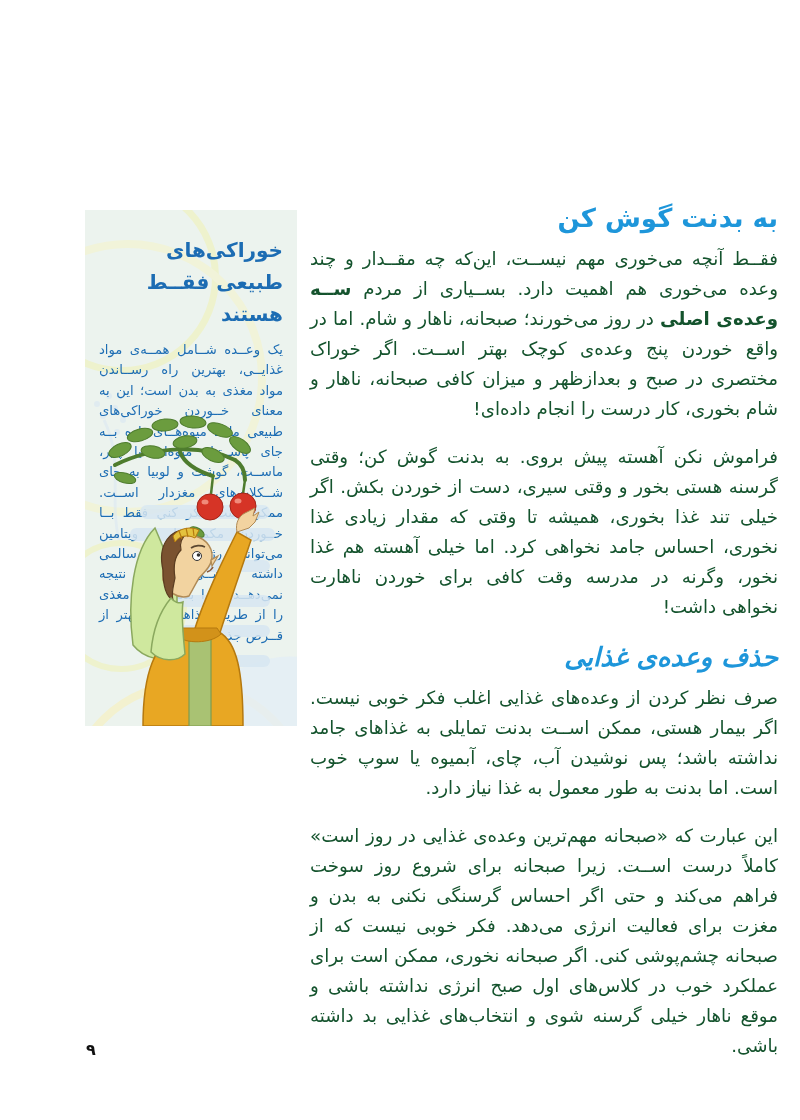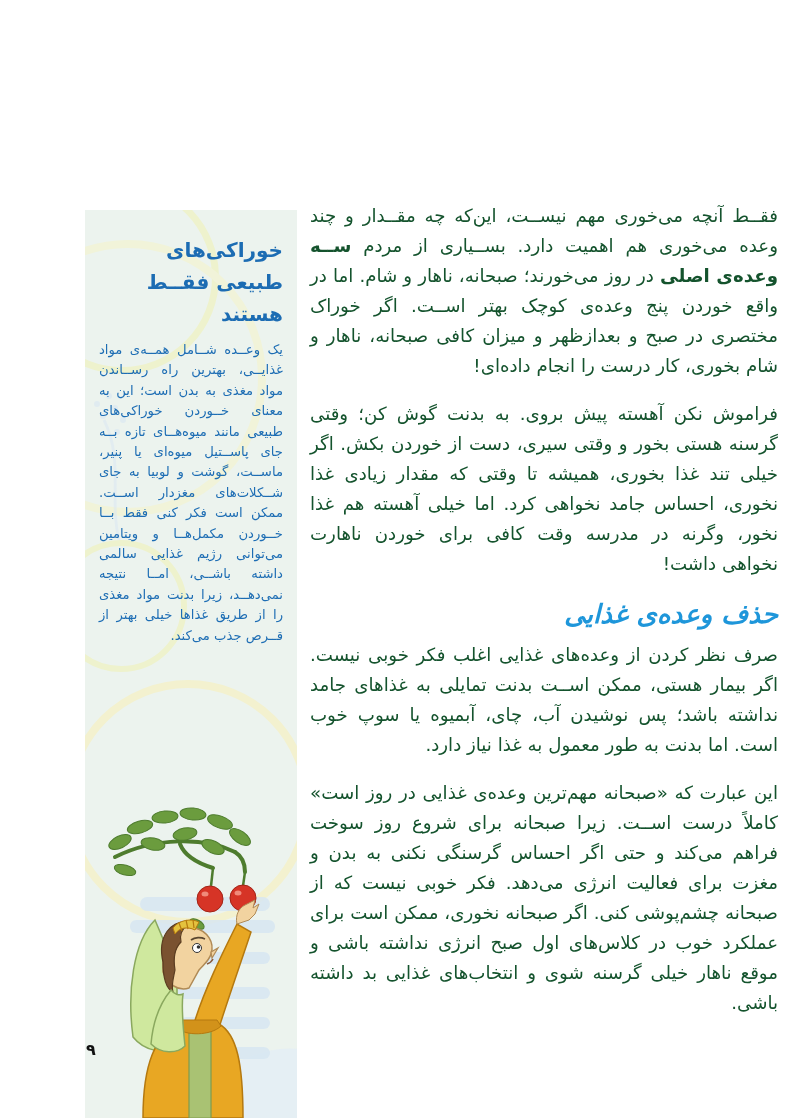--- a/index.html
+++ b/index.html
@@ -8,21 +8,21 @@
     width:800px;height:1120px;
     background:#ffffff;
     font-family:"DejaVu Sans", sans-serif;
     direction:rtl;
     overflow:hidden;
   }
   
   .sidebar-box{
     position:absolute;
     left:85px;top:210px;
-    width:212px;height:908px;
+    width:212px;height:516px;
     background:#ecf3ee;
     overflow:hidden;
   }
   .deco-ring{position:absolute;border-radius:50%;pointer-events:none;}
   .ring1{width:180px;height:180px;border:7px solid #eef2cd;left:-60px;top:-30px;}
   .ring2{width:260px;height:260px;border:8px solid #f1f3d9;left:-95px;top:30px;}
   .ring3{width:120px;height:120px;border:6px solid #eef2cd;left:-30px;top:330px;}
   .ring4{width:230px;height:230px;border:8px solid #f3f1cf;left:-20px;top:470px;}
   .blue-blob{
     position:absolute;width:150px;height:90px;border-radius:50%;
@@ -182,20 +182,21 @@
       <g>
         <path d="M88,126 C94,118 106,116 114,120 L110,128 C102,124 94,126 90,132 Z" fill="#e4c23e" stroke="#b5790f" stroke-width="1"></path>
         <path d="M94,121 L97,129 M101,118 L103,127 M108,118 L109,126" stroke="#b5790f" stroke-width="1.2"></path>
       </g>
 
       <path d="M86,188 C76,200 68,218 66,242 C76,252 92,252 100,244 C98,224 96,206 98,192 C94,194 89,192 86,188 Z" fill="#cfe89e" stroke="#8aa85e" stroke-width="1.5"></path>
     </svg>
   </div>
 
   <div class="main-col">
+    <h1 class="main-heading">به بدنت گوش کن</h1>
     <p><span>فقــط آنچه می‌خوری مهم نیســت، این‌که چه مقــدار و چند وعده می‌خوری هم اهمیت دارد. بســیاری از مردم </span><span class="bold-run">ســه وعده‌ی اصلی</span><span> در روز می‌خورند؛ صبحانه، ناهار و شام. اما در واقع خوردن پنج وعده‌ی کوچک بهتر اســت. اگر خوراک مختصری در صبح و بعدازظهر و میزان کافی صبحانه، ناهار و شام بخوری، کار درست را انجام داده‌ای!</span></p>
     <p>فراموش نکن آهسته پیش بروی. به بدنت گوش کن؛ وقتی گرسنه هستی بخور و وقتی سیری، دست از خوردن بکش. اگر خیلی تند غذا بخوری، همیشه تا وقتی که مقدار زیادی غذا نخوری، احساس جامد نخواهی کرد. اما خیلی آهسته هم غذا نخور، وگرنه در مدرسه وقت کافی برای خوردن ناهارت نخواهی داشت!</p>
 
     <h1 class="main-heading second">حذف وعده‌ی غذایی</h1>
     <p>صرف نظر کردن از وعده‌های غذایی اغلب فکر خوبی نیست. اگر بیمار هستی، ممکن اســت بدنت تمایلی به غذاهای جامد نداشته باشد؛ پس نوشیدن آب، چای، آبمیوه یا سوپ خوب است. اما بدنت به طور معمول به غذا نیاز دارد.</p>
     <p>این عبارت که «صبحانه مهم‌ترین وعده‌ی غذایی در روز است» کاملاً درست اســت. زیرا صبحانه برای شروع روز سوخت فراهم می‌کند و حتی اگر احساس گرسنگی نکنی به بدن و مغزت برای فعالیت انرژی می‌دهد. فکر خوبی نیست که از صبحانه چشم‌پوشی کنی. اگر صبحانه نخوری، ممکن است برای عملکرد خوب در کلاس‌های اول صبح انرژی نداشته باشی و موقع ناهار خیلی گرسنه شوی و انتخاب‌های غذایی بد داشته باشی.</p>
   </div>
 
   <div class="page-number">۹</div>
 

